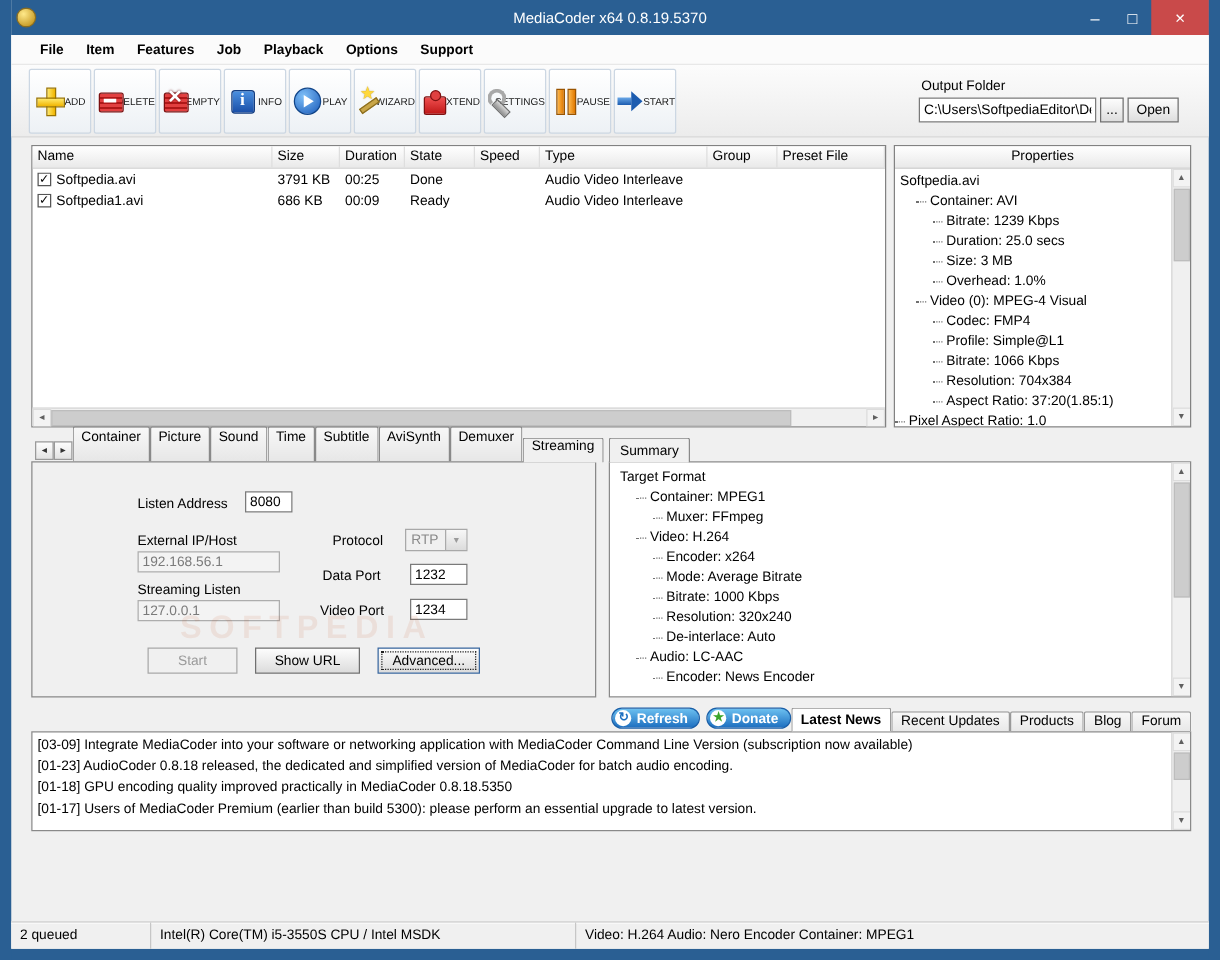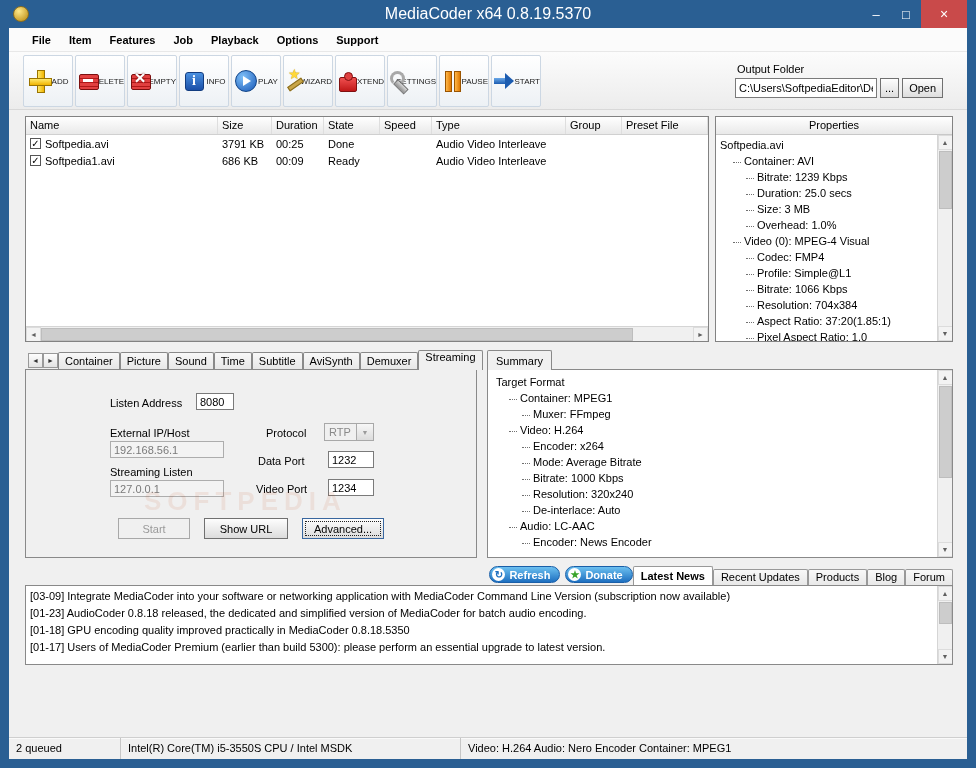--- a/index.html
+++ b/index.html
@@ -6,21 +6,21 @@
   html,body { background:#ffffff; }
   body { font-family:"Liberation Sans", sans-serif; font-size:11px; color:#000; }
 
   .window { position:relative; width:976px; height:768px; background:#f0f0f0;
     border:9px solid #2a5f93; border-top:none; display:flex; flex-direction:column; }
 
   
   .titlebar { height:28px; background:#2a5f93; display:flex; align-items:center; color:#fff; position:relative; flex:0 0 auto; }
   .app-icon { width:16px; height:16px; border-radius:50%; margin:0 6px 0 4px;
     background:radial-gradient(circle at 35% 30%, #ffe98a, #b8860b); border:1px solid #8a6d20; }
-  .title-text { position:absolute; left:0; right:0; text-align:center; font-size:16px; pointer-events:none; }
+  .title-text { position:absolute; left:0; right:0; text-align:center; font-size:12px; pointer-events:none; }
   .win-controls { margin-left:auto; display:flex; height:100%; z-index:2; }
   .win-btn { width:30px; display:flex; align-items:center; justify-content:center; font-size:13px; cursor:default; }
   .win-btn.close { width:46px; background:#c94a4a; font-size:14px; }
 
   
   .menubar { background:#fbfbfb; height:24px; display:flex; align-items:center; padding-left:14px; border-bottom:1px solid #e8e8e8; flex:0 0 auto; }
   .menu-item { padding:3px 9px;font-weight:bold; }
 
   
   .toolbar { height:58px; background:linear-gradient(#fcfcfc,#ececec); display:flex; align-items:center; padding:2px 14px 2px 14px; border-bottom:1px solid #d8d8d8; flex:0 0 auto; }
@@ -92,21 +92,21 @@
   .task-bar { flex:1; height:14px; border:1px solid #8e8e8e; background:linear-gradient(#ffffff,#e2e2e2); }
   .taskmode { width:118px; }
   .dropdown { margin-top:4px; height:20px; border:1px solid #707070; background:#fff; display:flex; align-items:center; justify-content:space-between; padding-left:5px; }
   .dd-arrow { width:17px; height:100%; background:linear-gradient(#f7f7f7,#dcdcdc); border-left:1px solid #aaa; display:flex; align-items:center; justify-content:center; font-size:7px; color:#333; }
 
   
   .tabsarea { display:flex; gap:10px; margin:8px 14px 0 16px; height:208px; flex:0 0 auto; }
   .left-tc { width:452px; position:relative; }
   .summary-tc { flex:1; position:relative; }
   .tabs-row { display:flex; align-items:flex-end; height:20px; }
-  .tab { position:relative; height:18px; border:1px solid #898989; border-bottom:none; border-radius:2px 2px 0 0;
+  .tab { position:relative; height:29px; border:1px solid #898989; border-bottom:none; border-radius:2px 2px 0 0;
     background:linear-gradient(#f8f8f8,#e6e6e6); padding:2px 6px; white-space:nowrap; }
   .tab.active { height:20px; z-index:3; background:#f0f0f0; padding-top:0; }
   .spin { margin-left:3px; display:flex; margin-bottom:2px; }
   .spin-btn { width:15px; height:15px; border:1px solid #999; background:linear-gradient(#fdfdfd,#e3e3e3); font-size:7px; color:#333; display:flex; align-items:center; justify-content:center; }
   .tab-panel { position:absolute; top:19px; left:0; right:0; bottom:0; border:1px solid #898989; background:#f0f0f0; }
 
   .lbl { position:absolute; white-space:nowrap; }
   .txt { position:absolute; height:17px; border:1px solid #7a7a7a; background:#fff; font-family:inherit; font-size:11px; padding:0 3px; }
   .txt.dis { background:#f3f3f3; color:#7a7a7a; border-color:#adadad; }
   .ddl { position:absolute; height:18px; border:1px solid #a8a8a8; background:#f0f0f0; color:#8a8a8a; display:flex; align-items:center; justify-content:space-between; padding-left:4px; }
@@ -283,21 +283,21 @@
             <div class="tree-line has-dash" style="padding-left: 30px;">Bitrate: 1239 Kbps</div>
             <div class="tree-line has-dash" style="padding-left: 30px;">Duration: 25.0 secs</div>
             <div class="tree-line has-dash" style="padding-left: 30px;">Size: 3 MB</div>
             <div class="tree-line has-dash" style="padding-left: 30px;">Overhead: 1.0%</div>
             <div class="tree-line has-dash" style="padding-left: 17px;">Video (0): MPEG-4 Visual</div>
             <div class="tree-line has-dash" style="padding-left: 30px;">Codec: FMP4</div>
             <div class="tree-line has-dash" style="padding-left: 30px;">Profile: Simple@L1</div>
             <div class="tree-line has-dash" style="padding-left: 30px;">Bitrate: 1066 Kbps</div>
             <div class="tree-line has-dash" style="padding-left: 30px;">Resolution: 704x384</div>
             <div class="tree-line has-dash" style="padding-left: 30px;">Aspect Ratio: 37:20(1.85:1)</div>
-            <div class="tree-line has-dash" style="padding-left: 30px;">Pixel Aspect Ratio: 1.0</div>
+            <div class="tree-line has-dash" style="">Pixel Aspect Ratio: 1.0</div>
           </div>
         <div class="vscroll">
           <div class="scroll-btn">▲</div>
           <div class="vthumb" style="height:58px"></div>
           <div class="vtrack"></div>
           <div class="scroll-btn">▼</div>
         </div>
       </div>
     </div>
   </div>

